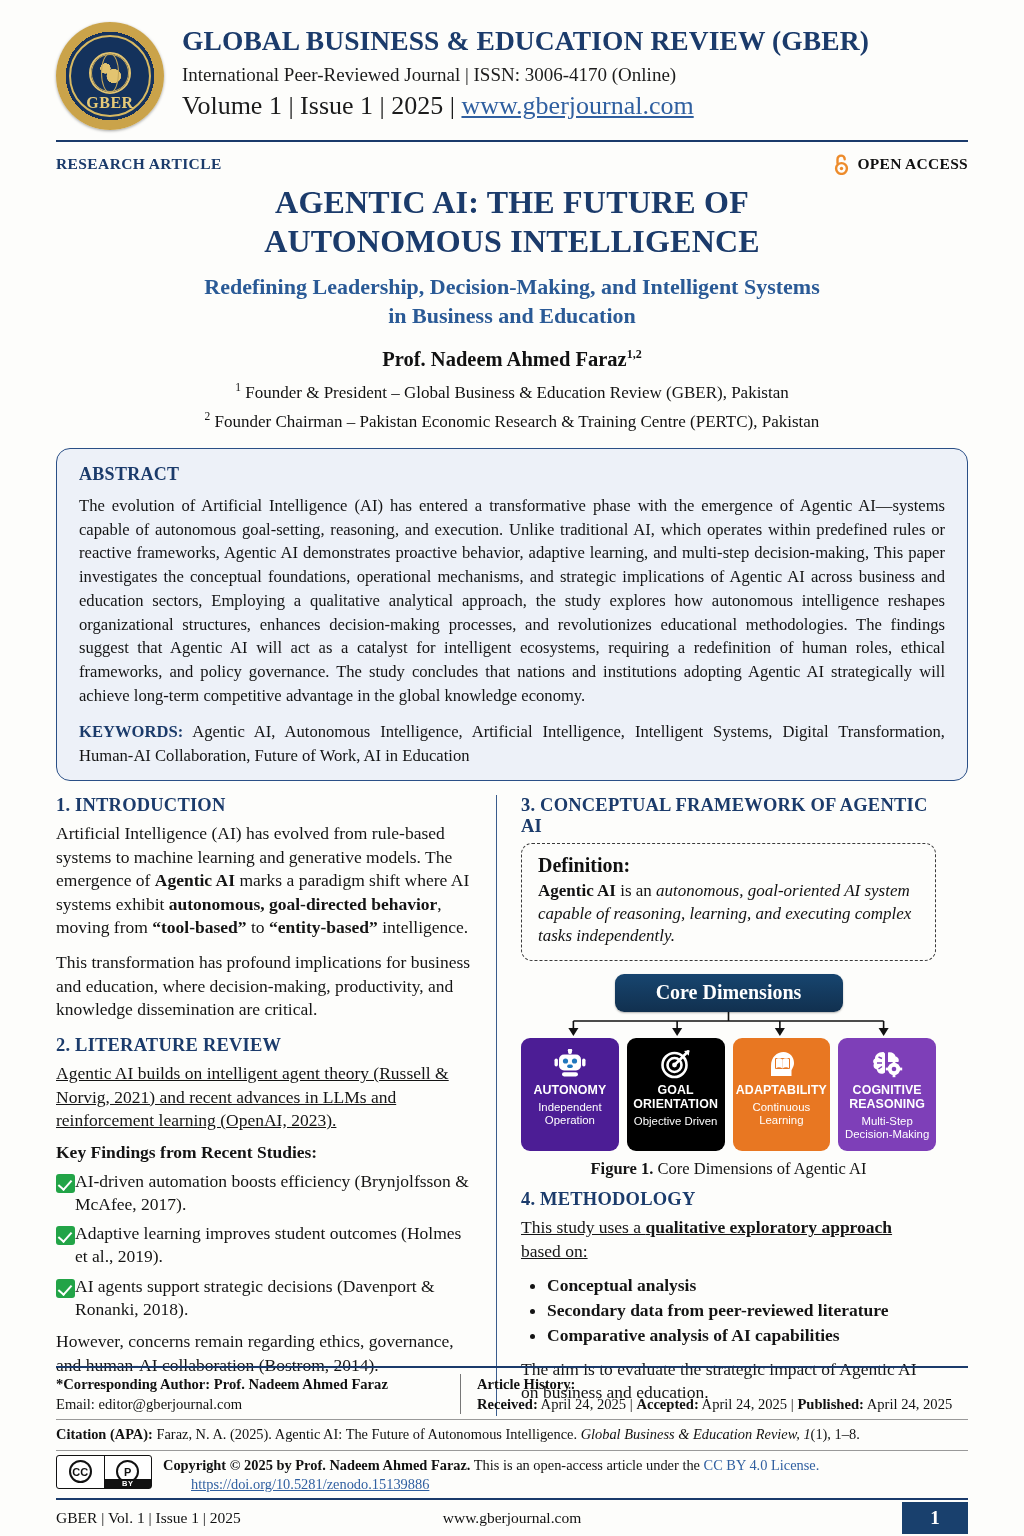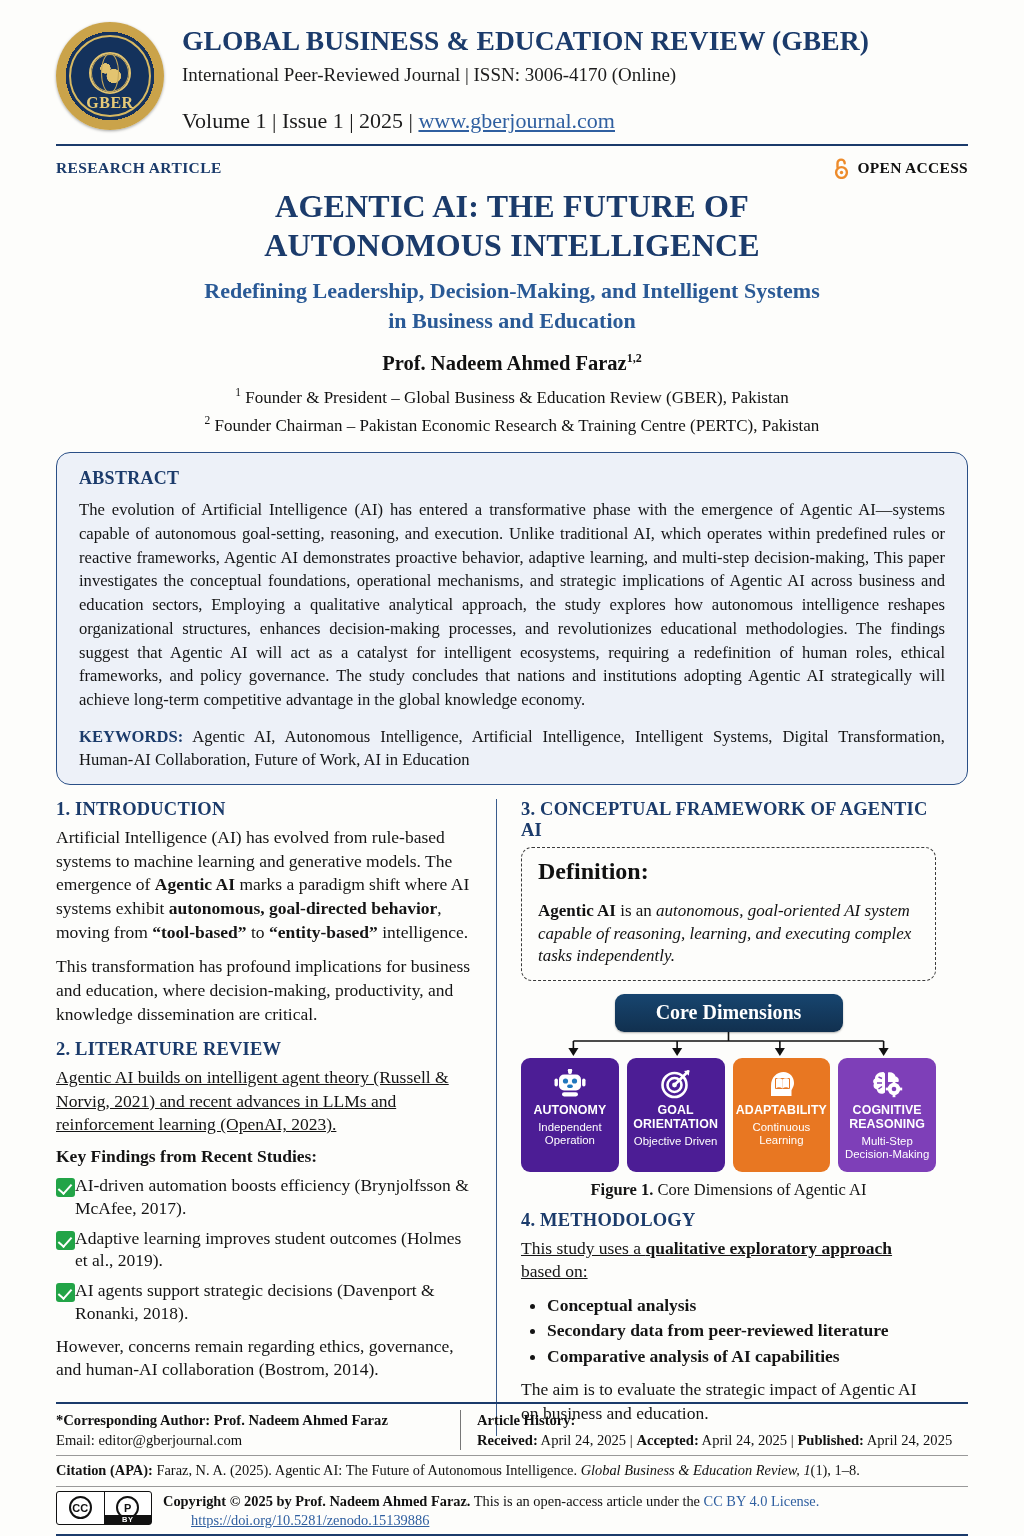--- a/index.html
+++ b/index.html
@@ -51,21 +51,21 @@
     font-weight: bold; font-size: 16px; letter-spacing: .5px;
   }
 
   .mast-text { padding-top: 4px; }
   .journal-title {
     font-family: "Liberation Serif", serif;
     font-weight: bold; font-size: 27.5px; color: #1b3b6b;
     letter-spacing: .1px; line-height: 1.1;
   }
   .journal-sub { font-size: 19px; color: #1c1c1c; margin-top: 8px; }
-  .journal-vol { font-size: 22px; color: #1c1c1c; margin-top: 22px; }
+  .journal-vol { font-size: 26px; color: #1c1c1c; margin-top: 5px; }
   .journal-vol a, .link { color: #2f5fa0; text-decoration: underline; }
   .mast-rule { border-top: 2px solid #1b3b6b; margin-top: 10px; }
 
   
   .typebar { display: flex; justify-content: space-between; align-items: center; margin-top: 11px; }
   .article-type {
     font-family: "Liberation Serif", serif; font-weight: bold;
     font-size: 15.5px; color: #1b3b6b; letter-spacing: .4px;
   }
   .openaccess { display: flex; align-items: center; gap: 7px; }
@@ -136,21 +136,21 @@
     width: 6px; height: 11px; border: solid #fff;
     border-width: 0 2.4px 2.4px 0; transform: rotate(42deg);
   }
   ul.checks li .txt { font-size: 17.5px; line-height: 1.3; color: #141414; }
 
   
   .defbox {
     border: 1.6px dashed #3a3a3a; border-radius: 11px;
     padding: 10px 14px 12px 16px; margin-bottom: 13px;
   }
-  .defbox .dtitle { font-size: 24px; font-weight: bold; color: #111; margin-bottom: 15px; }
+  .defbox .dtitle { font-size: 20px; font-weight: bold; color: #111; margin-bottom: 3px; }
   .defbox .dtext { font-size: 17px; line-height: 1.33; color: #111; }
   .defbox .dtext b { font-weight: bold; }
   .defbox .dtext i { font-style: italic; }
 
   
   .figure { margin-bottom: 6px; }
   .core-head {
     width: 228px; margin: 0 auto;
     background: linear-gradient(180deg, #17456f 0%, #11304f 100%);
     color: #fff; text-align: center; border-radius: 9px;
@@ -345,21 +345,21 @@
                 <rect x="13.2" y="15.5" width="5.6" height="3.4" rx="1.7" fill="#2077bd"></rect>
                 <rect x="0.5" y="9.5" width="3.4" height="8" rx="1.7" fill="#fff"></rect>
                 <rect x="28.1" y="9.5" width="3.4" height="8" rx="1.7" fill="#fff"></rect>
                 <rect x="8" y="23.2" width="16" height="4.2" rx="2.1" fill="#fff"></rect>
               </svg>
             </div>
             <div class="dname">AUTONOMY</div>
             <div class="ddesc">Independent Operation</div>
           </div>
 
-          <div class="dim" style="background:#4c1d95">
+          <div class="dim" style="background:#000000">
             <div class="ic">
               <svg width="32" height="30" viewBox="0 0 32 30">
                 <circle cx="14.5" cy="16" r="12" fill="none" stroke="#fff" stroke-width="2.6"></circle>
                 <circle cx="14.5" cy="16" r="7" fill="none" stroke="#fff" stroke-width="2.6"></circle>
                 <circle cx="14.5" cy="16" r="2.4" fill="#fff"></circle>
                 <path d="M14.5 16 L28 2.5" stroke="#fff" stroke-width="2.6" stroke-linecap="round"></path>
                 <path d="M24 2 L29.5 1.2 L28.8 6.8 Z" fill="#fff"></path>
               </svg>
             </div>
             <div class="dname">GOAL ORIENTATION</div>
@@ -441,15 +441,20 @@
             <span class="ring">P</span>
             <span class="by">BY</span>
           </div>
       </div>
       <div>
         <div class="copy-text"><b>Copyright © 2025 by Prof. Nadeem Ahmed Faraz.</b><span> This is an open-access article under the </span><span class="ccby">CC BY 4.0 License.</span></div>
         <a class="doi" href="#">https://doi.org/10.5281/zenodo.15139886</a>
       </div>
     </div>
     <div class="bottom-rule"></div>
+    <div class="bottombar">
+      <div class="bb-left">GBER | Vol. 1 | Issue 1 | 2025</div>
+      <div class="bb-center">www.gberjournal.com</div>
+      <div class="pagenum">1</div>
+    </div>
   </div>
 
 </div>
 
 </body></html>

